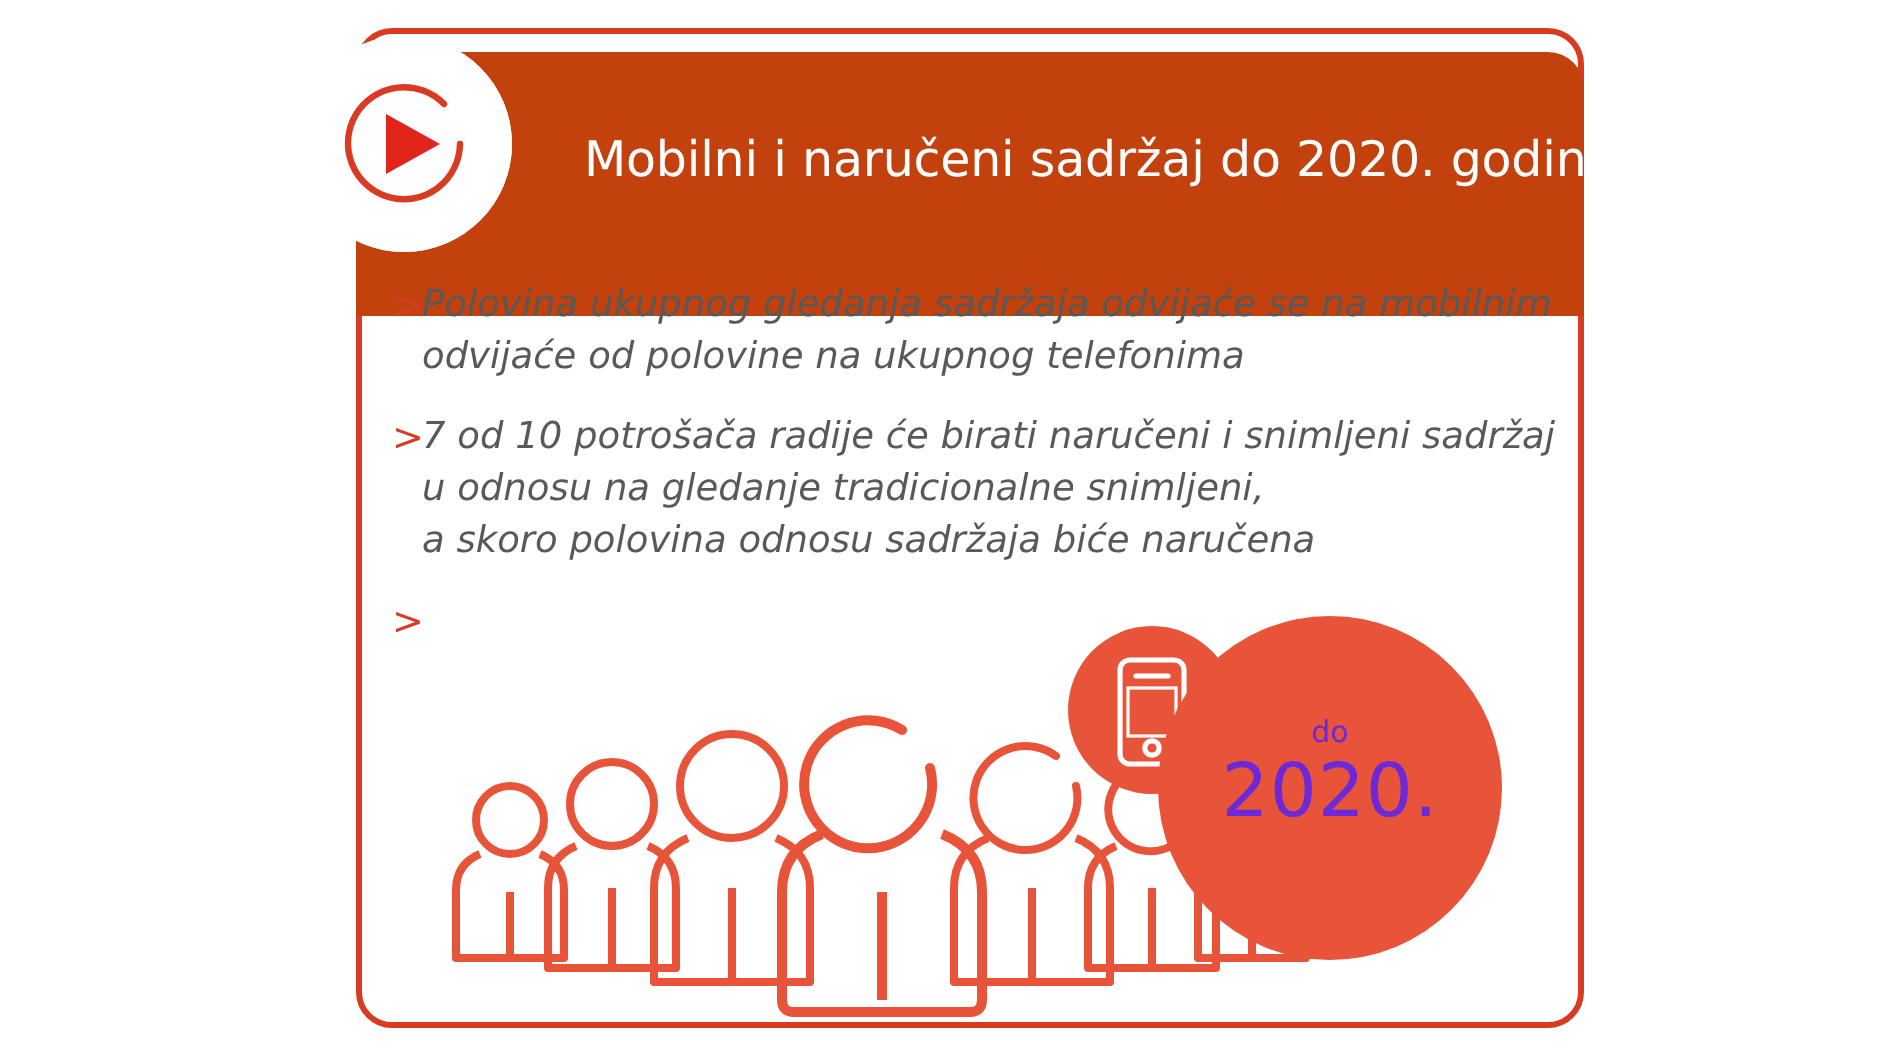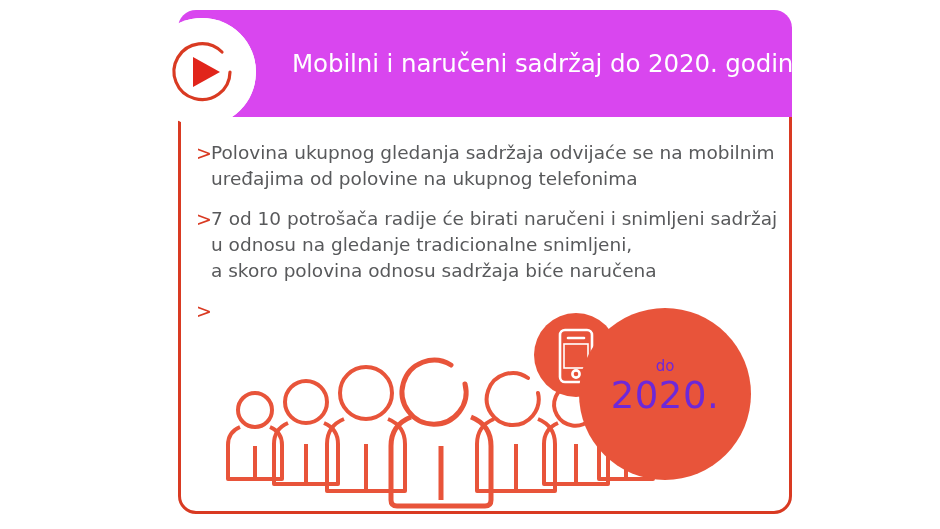--- a/index.html
+++ b/index.html
@@ -31,24 +31,24 @@
     border: 3px solid #D93A22;
     border-radius: 18px;
     background: #ffffff;
     box-sizing: border-box;
   }
 
   
   .header-banner {
     position: absolute;
     left: 178px;
-    top: 10px;
+    top: 26px;
     width: 614px;
-    height: 107px;
-    background: #d946ef;
+    height: 132px;
+    background: #c2410c;
     border-radius: 18px 18px 0 0;
     box-sizing: border-box;
   }
   .header-title {
     position: absolute;
     left: 114px;
     top: 0;
     right: 24px;
     height: 107px;
     display: flex;
@@ -95,21 +95,21 @@
     flex: 0 0 15px;
     font-family: "DejaVu Sans", sans-serif;
   }
   .bullet-lines {
     color: #58595B;
     font-size: 18.5px;
     line-height: 26px;
     font-family: "DejaVu Sans", sans-serif;
     white-space: nowrap;
   }
-  .bline { display: block; position: relative; }
+  .bline { display: block; position: relative; font-style: italic; }
 
   
   .overlap-wrap { position: relative; display: inline-block; }
   .overlap-a { position: relative; }
   .overlap-b {
     position: absolute;
     left: 66px;
     top: 0;
   }
   .overlap-tail { position: relative; }
@@ -167,21 +167,21 @@
       <path d="M 45 39 L 72 54 L 45 69 Z" fill="#E1251B"></path>
     </svg>
   </div>
 
   <div class="bullets">
 
     <div class="bullet">
       <span class="bullet-marker">&gt;</span>
       <span class="bullet-lines">
         <span class="bline">Polovina ukupnog gledanja sadržaja odvijaće se na mobilnim</span>
-        <span class="bline"><span class="overlap-wrap"><span class="overlap-a">uređajima</span></span><span class="overlap-tail"> od polovine na ukupnog telefonima</span></span>
+        <span class="bline"><span class="overlap-wrap"><span class="overlap-a">odvijaće</span></span><span class="overlap-tail"> od polovine na ukupnog telefonima</span></span>
       </span>
     </div>
 
     <div class="bullet">
       <span class="bullet-marker">&gt;</span>
       <span class="bullet-lines">
         <span class="bline">7 od 10 potrošača radije će birati naručeni i snimljeni sadržaj</span>
         <span class="bline">u odnosu na gledanje tradicionalne snimljeni,</span>
         <span class="bline">a skoro polovina odnosu sadržaja biće naručena</span>
       </span>

